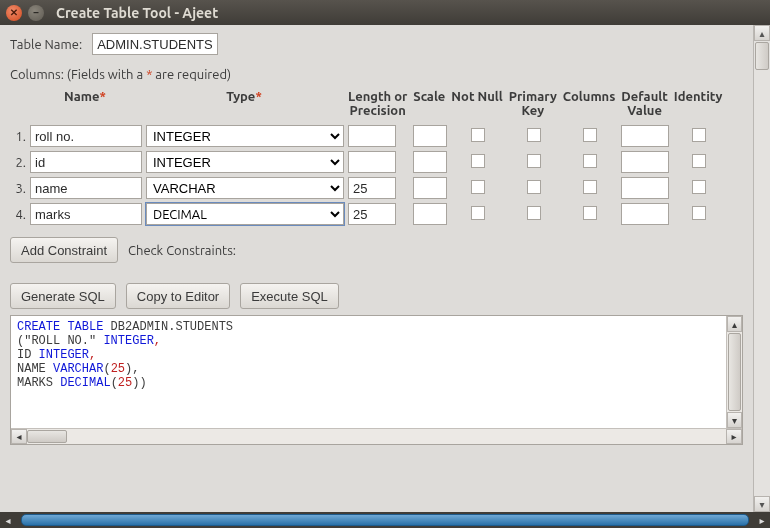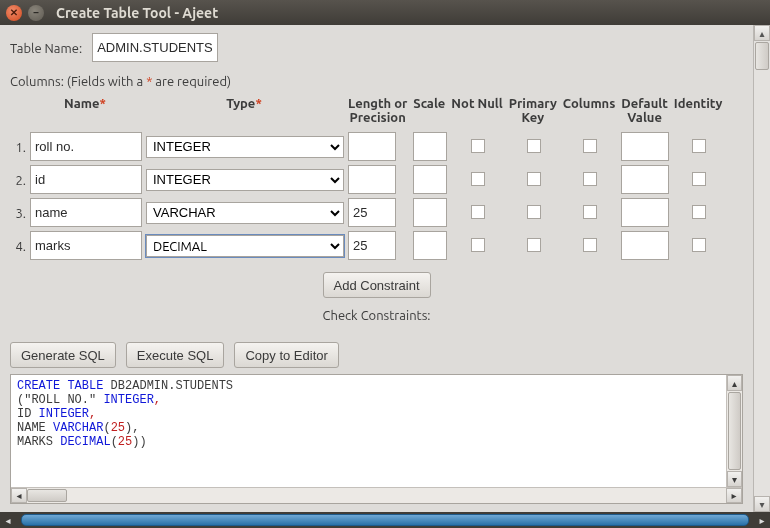--- a/index.html
+++ b/index.html
@@ -68,21 +68,21 @@
   .vscroll .thumb {
     position:absolute;top:17px;left:1px;right:1px;height:28px;
     background: linear-gradient(to right,#e8e6e2,#cfcbc6);
     border:1px solid #aaa6a0;border-radius:2px;
   }
   .vscroll .arrow.down{position:absolute;bottom:0;left:0;right:0;}
   
   .row { display:flex; align-items:center; margin-bottom:6px; }
   .label { margin-right:10px; }
   input[type=text] {
-    height:29px;padding:2px 4px;border:1px solid #a8a49e;font-size:13px;
+    height:22px;padding:2px 4px;border:1px solid #a8a49e;font-size:13px;
     background:#fff;color:#2b2b2b;
   }
   select {
     height:22px;border:1px solid #a8a49e;font-size:13px;background:#fff;
     padding:0 2px;
   }
   .req { color:#d04020; }
   .columns-note { margin:12px 0 8px; }
   
   table.cols { border-collapse: separate; border-spacing: 0; }
@@ -101,21 +101,21 @@
     width:14px;height:14px;border:1px solid #a8a49e;background:#fff;display:inline-block;
   }
   
   .btn {
     height:26px;padding:0 10px;border:1px solid #a9a59f;border-radius:3px;
     background: linear-gradient(to bottom,#f5f3f0,#dbd8d3);
     color:#3a3a3a;font-size:13px;cursor:pointer;
     display:inline-flex;align-items:center;
   }
   .btn-row{display:flex;gap:20px;margin-top:14px;}
-  .btn-row2{display:flex;gap:10px;align-items:center;margin-top:10px;flex-direction:column;}
+  .btn-row2{display:flex;gap:10px;align-items:center;margin-top:10px;}
   .btn-row3{display:flex;gap:10px;margin-top:20px;}
   
   .sqlwrap{
     margin-top:6px;border:1px solid #a8a49e;background:#fff;
     height:130px;display:flex;flex-direction:column;
   }
   .sqltext{
     flex:1;padding:4px 6px;font-family:"Liberation Mono","DejaVu Sans Mono",monospace;
     font-size:12px;white-space:pre;overflow:hidden;position:relative;
   }
@@ -232,22 +232,22 @@
     </table>
 
 
     <div class="btn-row2">
       <button class="btn">Add Constraint</button>
       <span>Check Constraints:</span>
     </div>
 
     <div class="btn-row3">
       <button class="btn">Generate SQL</button>
+      <button class="btn">Copy to Editor</button>
       <button class="btn">Execute SQL</button>
-      <button class="btn">Copy to Editor</button>
     </div>
 
     <div class="sqlwrap">
       <div class="sqlbody">
         <div class="sqltext"><span class="kw">CREATE TABLE</span><span> DB2ADMIN.STUDENTS</span>
 <span>("ROLL NO." </span><span class="kw">INTEGER</span><span class="num">,</span>
 <span>ID </span><span class="kw">INTEGER</span><span class="num">,</span>
 <span>NAME </span><span class="kw">VARCHAR</span><span>(</span><span class="num">25</span><span>),</span>
 <span>MARKS </span><span class="kw">DECIMAL</span><span>(</span><span class="num">25</span><span>))</span></div>
         <div class="sql-vscroll">

